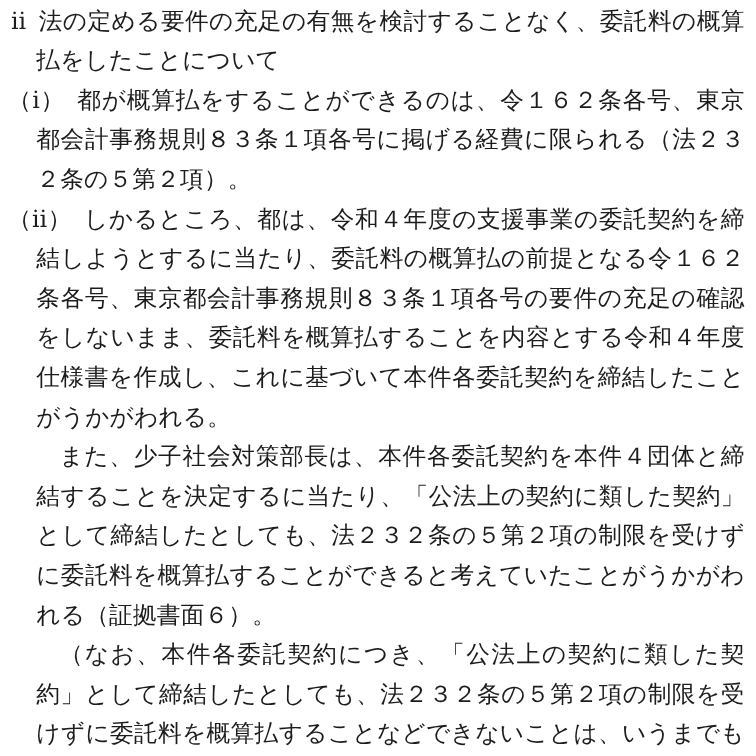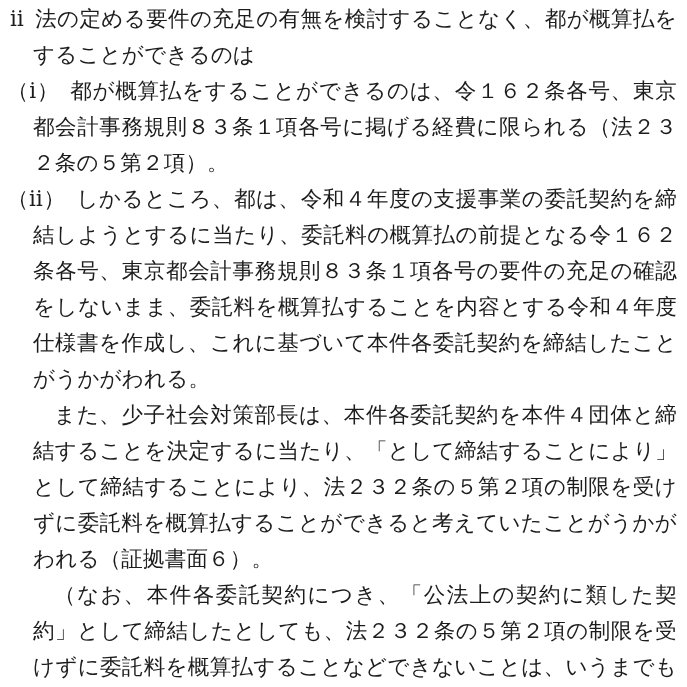--- a/index.html
+++ b/index.html
@@ -46,32 +46,32 @@
   .marker {
     margin-right: 11px;
   }
 </style>
 </head>
 <body style="background: rgb(255, 255, 255); color: rgb(28, 28, 28);">
 
 <div class="page">
   <div class="doc-body" id="doc-body">
   <p class="item item--lead">
-    <span class="marker">ⅱ</span><span class="text">法の定める要件の充足の有無を検討することなく、都が概算払をすることができるのは</span>
+    <span class="marker">ⅱ</span><span class="text">法の定める要件の充足の有無を検討することなく、委託料の概算払をしたことについて</span>
   </p>
 
   <p class="item item--sub">
     <span class="marker">（ⅰ）</span><span class="text">都が概算払をすることができるのは、令１６２条各号、東京都会計事務規則８３条１項各号に掲げる経費に限られる（法２３２条の５第２項）。</span>
   </p>
 
   <p class="item item--sub">
     <span class="marker">（ⅱ）</span><span class="text">しかるところ、都は、令和４年度の支援事業の委託契約を締結しようとするに当たり、委託料の概算払の前提となる令１６２条各号、東京都会計事務規則８３条１項各号の要件の充足の確認をしないまま、委託料を概算払することを内容とする令和４年度仕様書を作成し、これに基づいて本件各委託契約を締結したことがうかがわれる。</span>
   </p>
 
   <p class="item item--para">
-    <span class="text">また、少子社会対策部長は、本件各委託契約を本件４団体と締結することを決定するに当たり、「として締結することにより」として締結することにより、法２３２条の５第２項の制限を受けずに委託料を概算払することができると考えていたことがうかがわれる（証拠書面６）。</span>
+    <span class="text">また、少子社会対策部長は、本件各委託契約を本件４団体と締結することを決定するに当たり、「公法上の契約に類した契約」として締結したとしても、法２３２条の５第２項の制限を受けずに委託料を概算払することができると考えていたことがうかがわれる（証拠書面６）。</span>
   </p>
 
   <p class="item item--para">
     <span class="text">（なお、本件各委託契約につき、「公法上の契約に類した契約」として締結したとしても、法２３２条の５第２項の制限を受けずに委託料を概算払することなどできないことは、いうまでもない。）</span>
   </p>
 </div>
 </div>
 
 </body></html>

